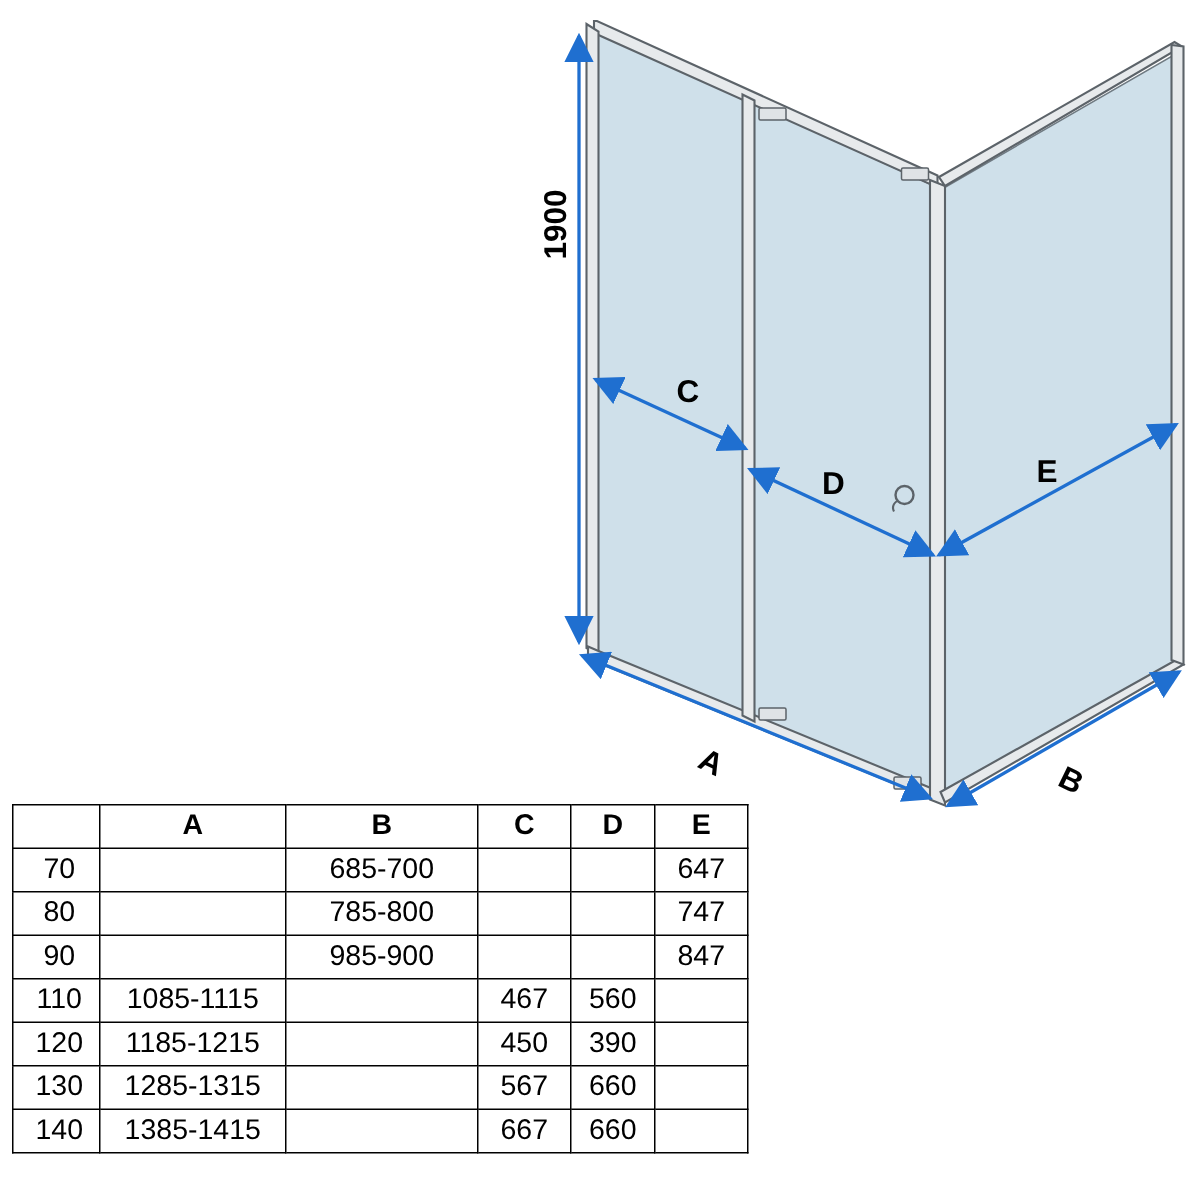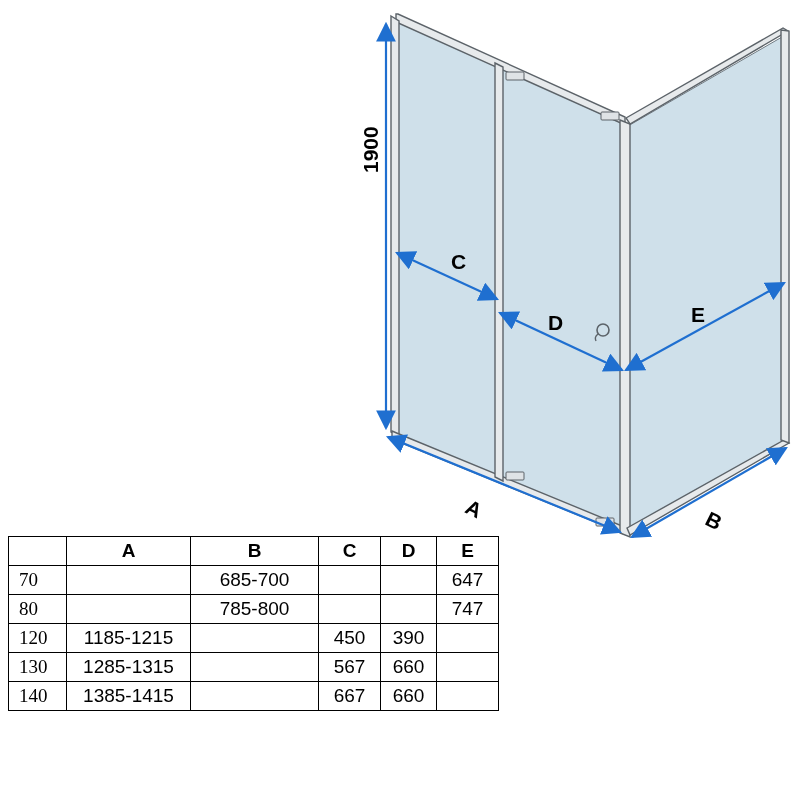--- a/index.html
+++ b/index.html
@@ -86,23 +86,22 @@
     padding: 0 6px;
     font-weight: normal;
     text-align: center;
     box-sizing: border-box;
   }
   #spec-table th.col-head {
     font-weight: bold;
   }
   #spec-table td.size-col, #spec-table th.size-col {
     width: 58px;
-    text-align: left;
+    text-align: center;
     padding-left: 10px;
-    font-family: Liberation Serif, serif;
   }
   #spec-table td.col-a, #spec-table th.col-a { width: 124px; }
   #spec-table td.col-b, #spec-table th.col-b { width: 128px; }
   #spec-table td.col-c, #spec-table th.col-c { width: 62px; }
   #spec-table td.col-d, #spec-table th.col-d { width: 56px; }
   #spec-table td.col-e, #spec-table th.col-e { width: 62px; }
 </style>
 </head>
 <body>
 
@@ -216,20 +215,36 @@
     </tr>
     <tr>
       <td class="size-col">80</td>
       <td class="col-a"></td>
       <td class="col-b">785-800</td>
       <td class="col-c"></td>
       <td class="col-d"></td>
       <td class="col-e">747</td>
     </tr>
     <tr>
+      <td class="size-col">90</td>
+      <td class="col-a"></td>
+      <td class="col-b">985-900</td>
+      <td class="col-c"></td>
+      <td class="col-d"></td>
+      <td class="col-e">847</td>
+    </tr>
+    <tr>
+      <td class="size-col">110</td>
+      <td class="col-a">1085-1115</td>
+      <td class="col-b"></td>
+      <td class="col-c">467</td>
+      <td class="col-d">560</td>
+      <td class="col-e"></td>
+    </tr>
+    <tr>
       <td class="size-col">120</td>
       <td class="col-a">1185-1215</td>
       <td class="col-b"></td>
       <td class="col-c">450</td>
       <td class="col-d">390</td>
       <td class="col-e"></td>
     </tr>
     <tr>
       <td class="size-col">130</td>
       <td class="col-a">1285-1315</td>

